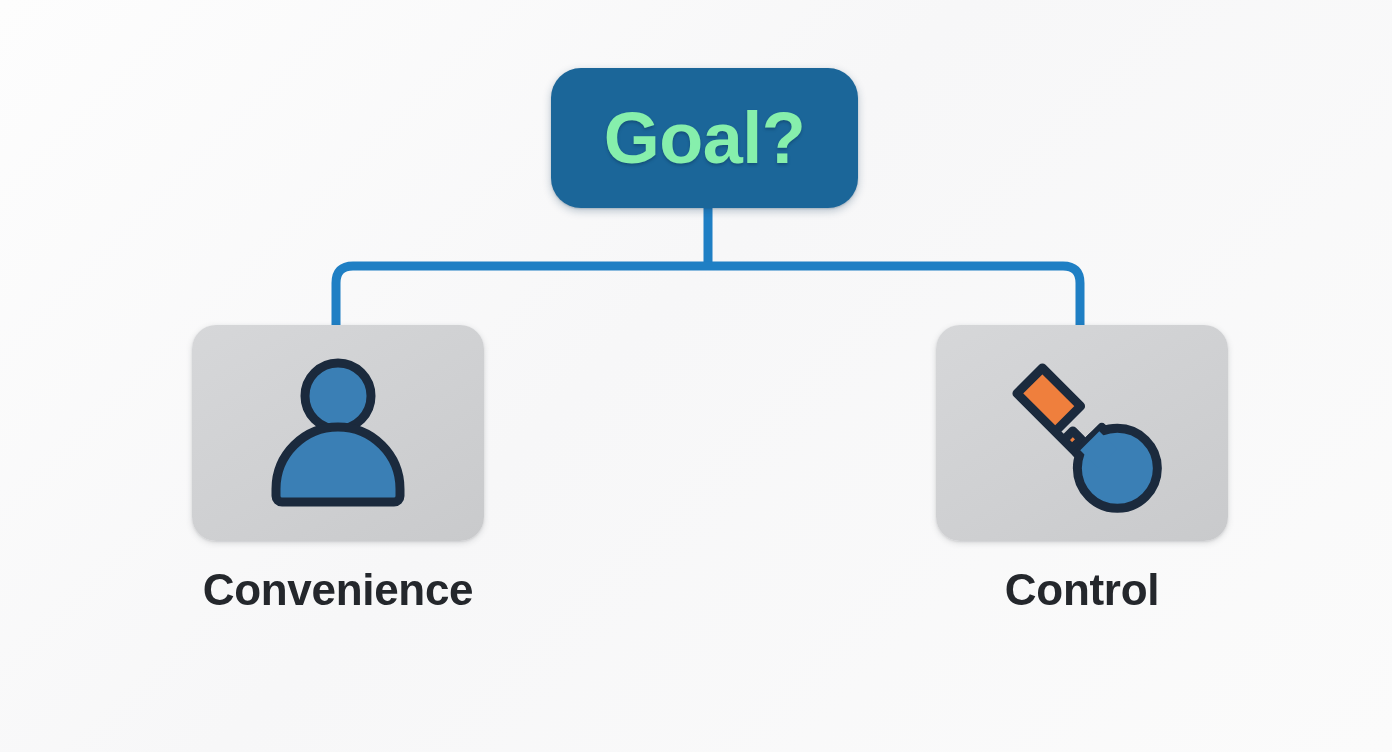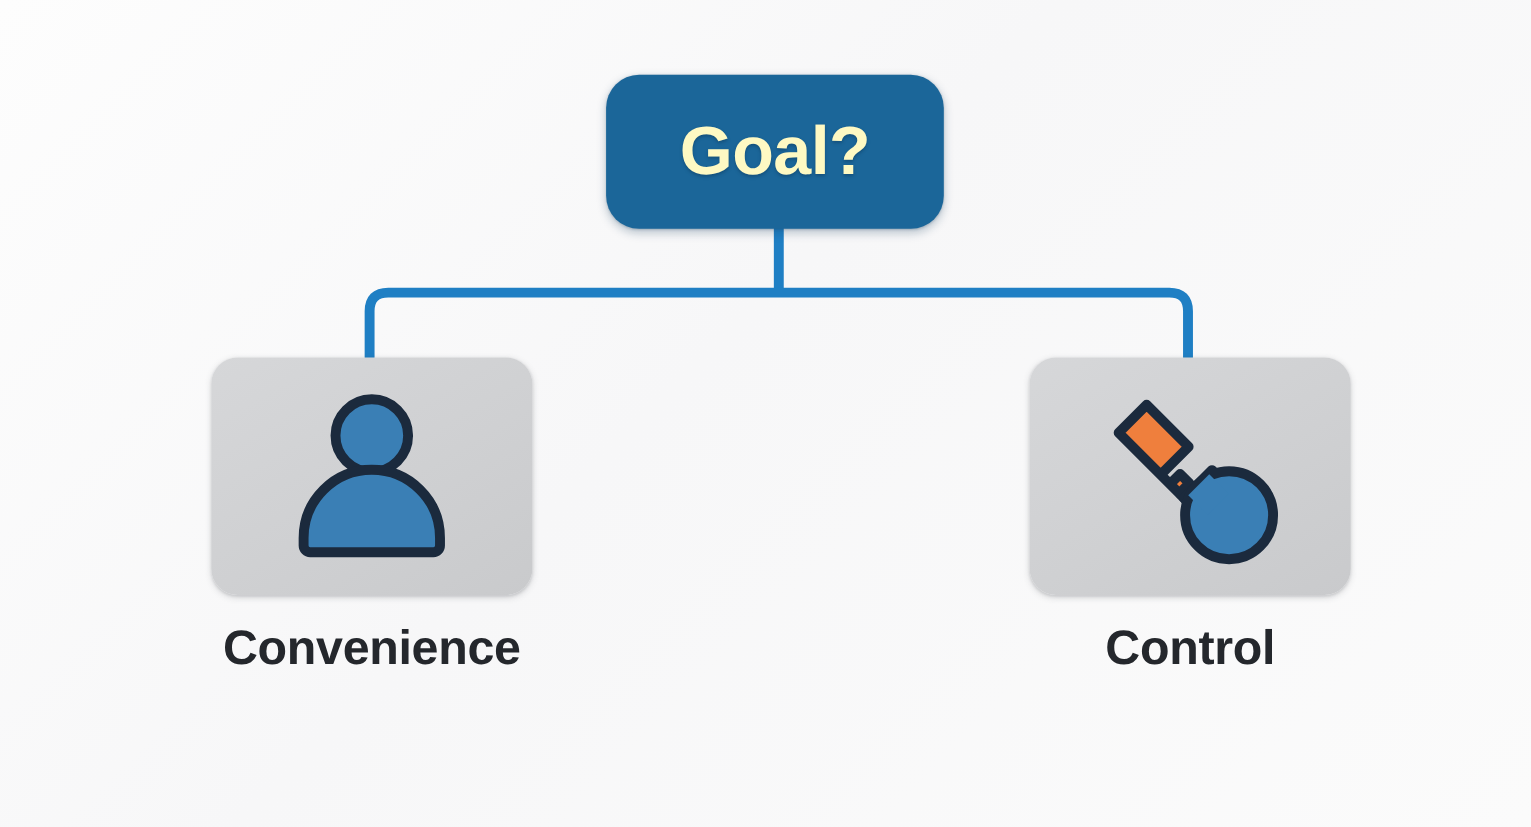--- a/index.html
+++ b/index.html
@@ -41,22 +41,22 @@
     height: 140px;
     border-radius: 30px;
     background: #1b6699;
     box-shadow: 0 3px 9px rgba(20, 60, 95, 0.28),
                 0 1px 2px rgba(20, 60, 95, 0.20);
     display: flex;
     align-items: center;
     justify-content: center;
   }
   #root-node .root-label {
-    color: #fef9c3;
-    font-size: 62px;
+    color: #86efac;
+    font-size: 72px;
     font-weight: bold;
     letter-spacing: -0.5px;
     line-height: 1;
     text-shadow: 0 2px 3px rgba(10, 40, 70, 0.35);
     user-select: none;
   }
 
   
   .branch {
     position: absolute;

